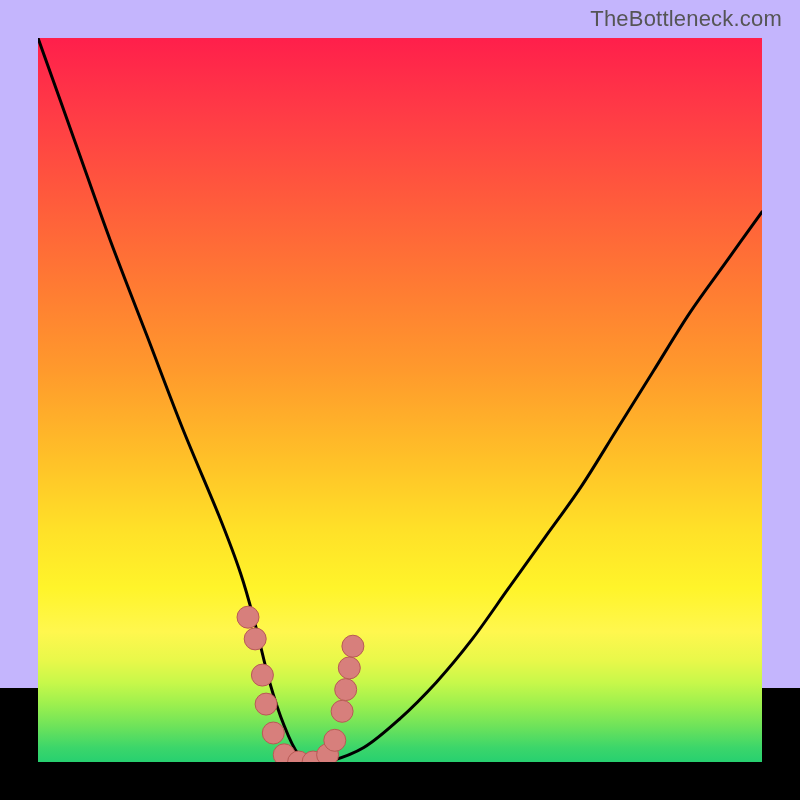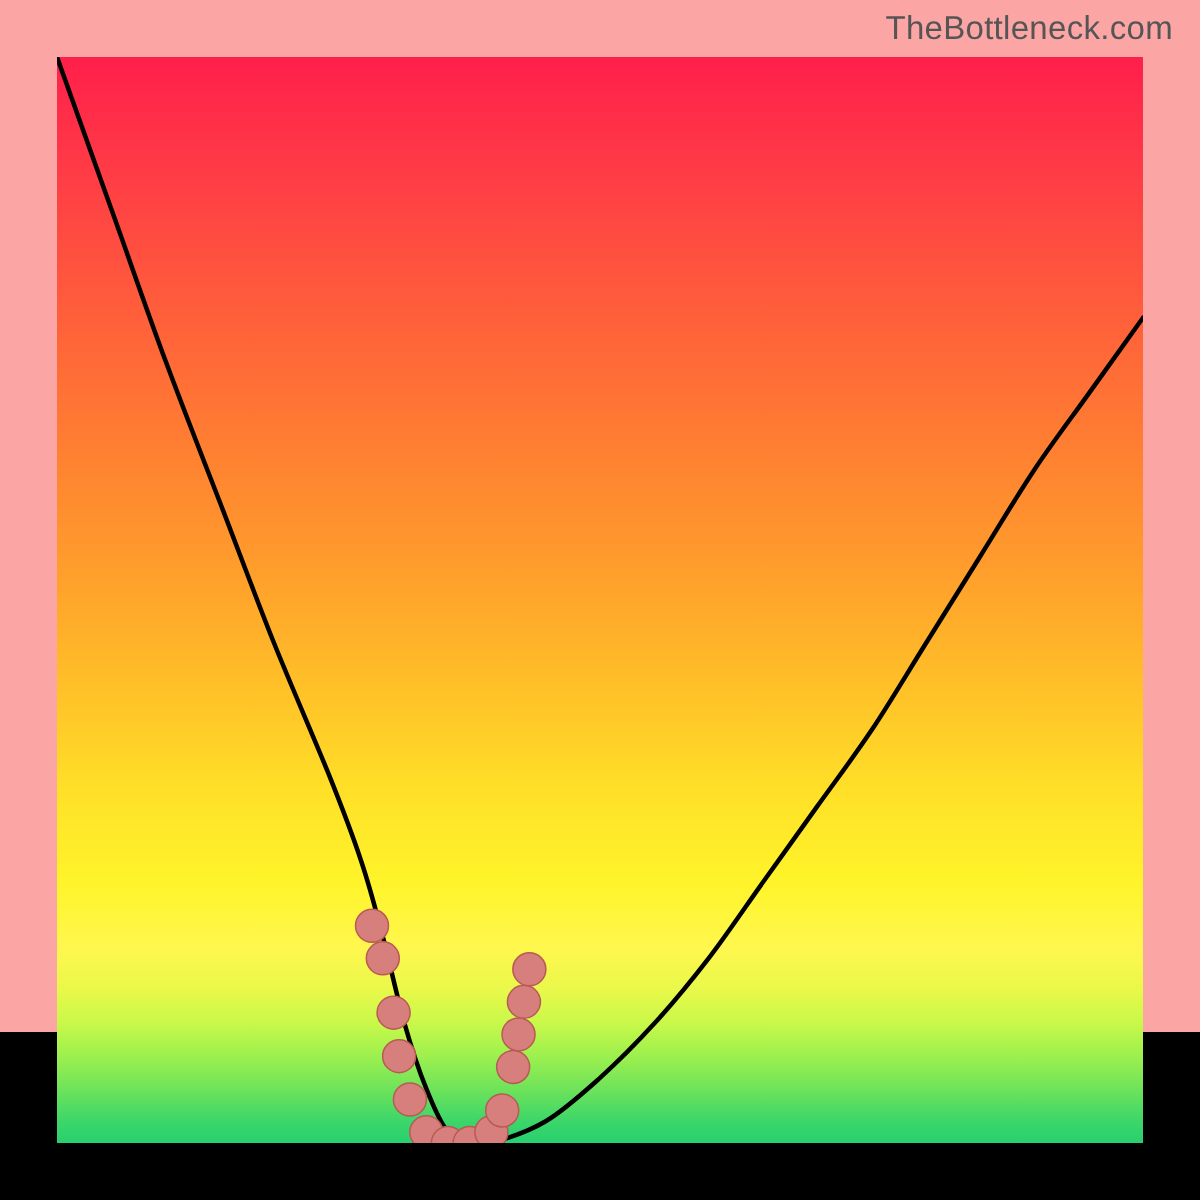--- a/index.html
+++ b/index.html
@@ -10,21 +10,21 @@
     background: #000;
     overflow: hidden;
     font-family: Arial, Helvetica, sans-serif;
   }
   .frame {
     position: absolute;
     top: 0;
     left: 0;
     width: 800px;
     height: 688px;
-    background: #fca5a5;
+    background: #c4b5fd;
   }
   .plot-area {
     position: absolute;
     top: 38px;
     left: 38px;
     width: 724px;
     height: 724px;
     
     background: linear-gradient(
       to bottom,

